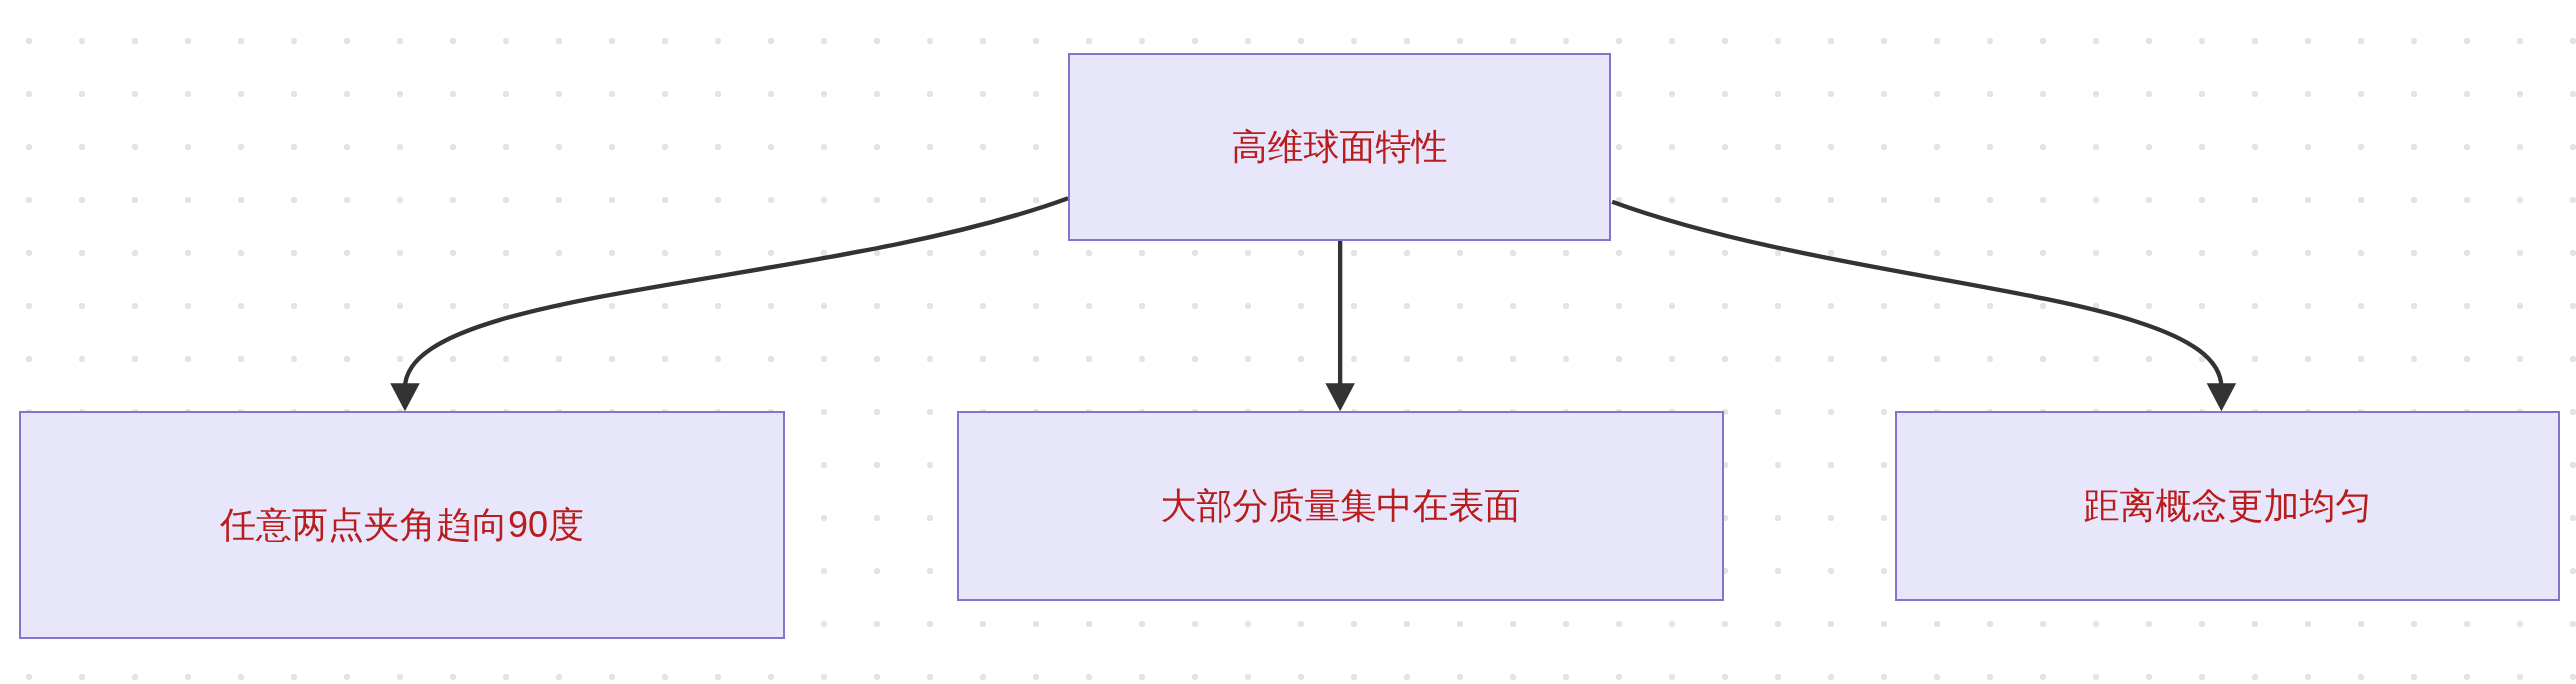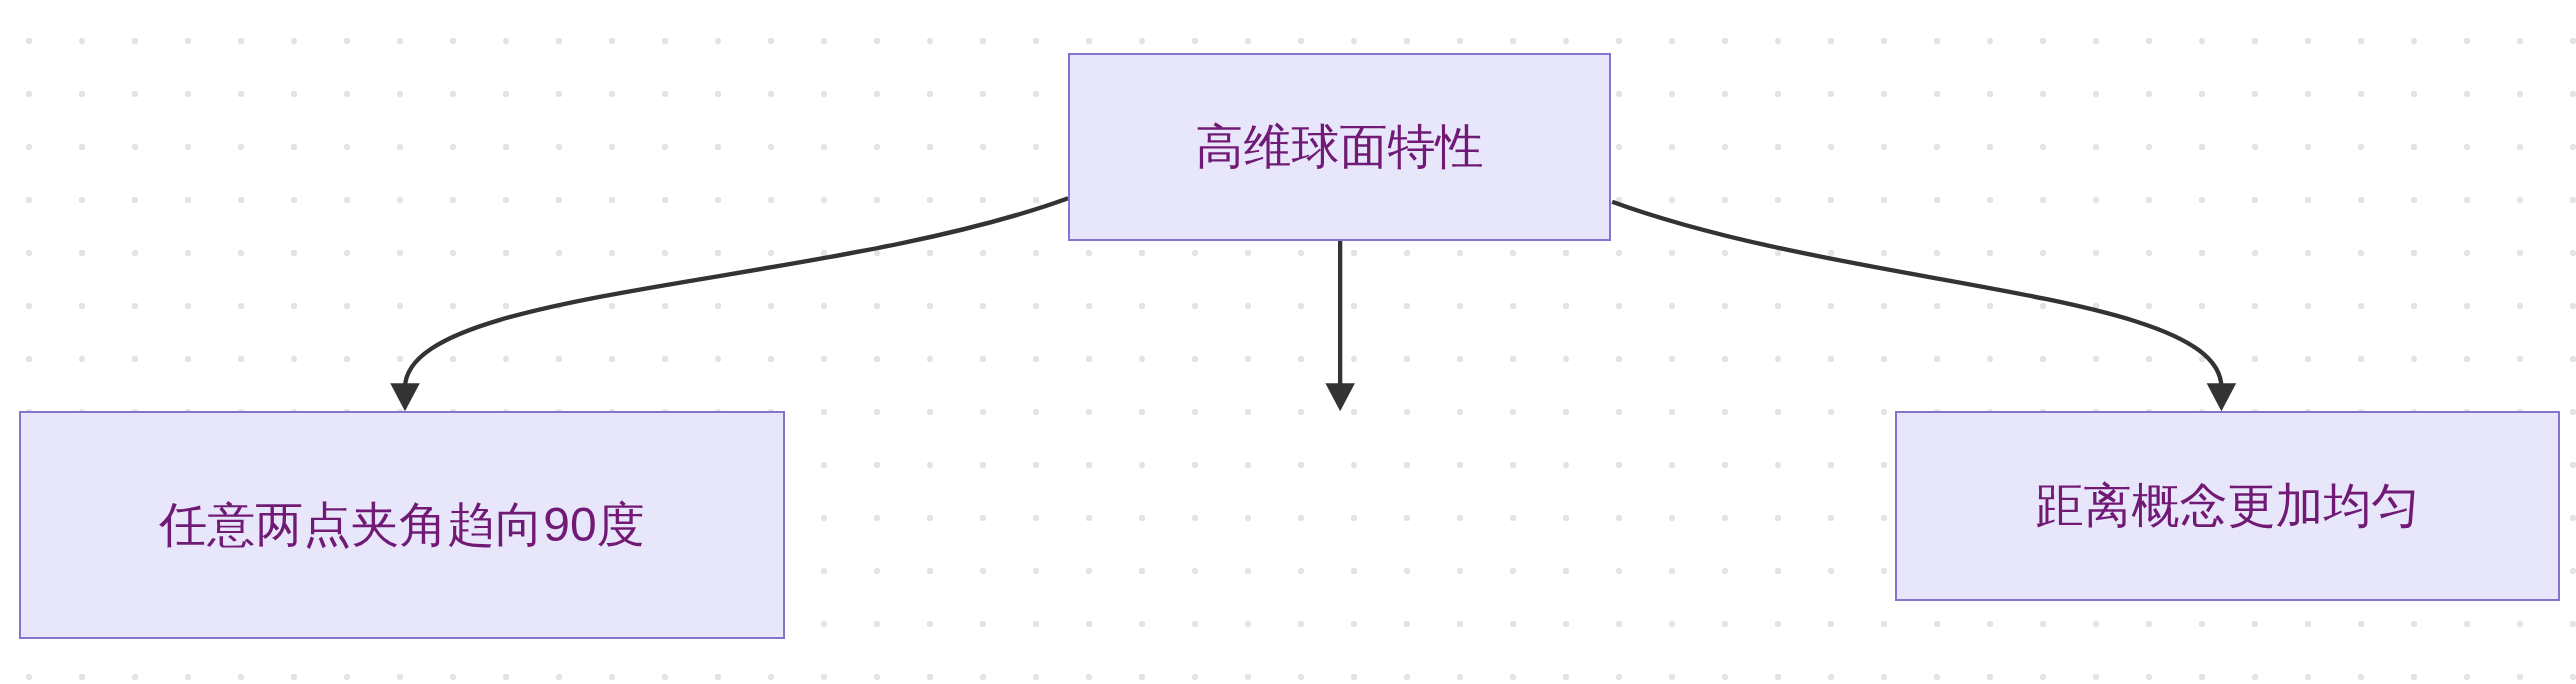--- a/index.html
+++ b/index.html
@@ -38,22 +38,22 @@
     position: absolute;
     box-sizing: border-box;
     background: #e8e6fb;
     border: 2.6px solid #8673ce;
     display: flex;
     align-items: center;
     justify-content: center;
     text-align: center;
   }
   .node-label {
-    color: #701a75;
-    font-size: 48px;
+    color: #b91c1c;
+    font-size: 36px;
     line-height: 1.2;
     white-space: nowrap;
   }
   .node-root  { left: 1068px; top: 53px;  width: 543px; height: 188px; }
   .node-c1    { left: 19px;   top: 411px; width: 766px; height: 228px; }
   .node-c2    { left: 957px; top: 411px; width: 767px; height: 190px; }
   .node-c3    { left: 1895px; top: 411px; width: 665px; height: 190px; }
 </style>
 </head>
 <body>
@@ -73,19 +73,22 @@
   </svg>
 
   <div class="node node-root">
     <span class="node-label">高维球面特性</span>
   </div>
 
   <div class="node node-c1">
     <span class="node-label">任意两点夹角趋向90度</span>
   </div>
 
+  <div class="node node-c2">
+    <span class="node-label">大部分质量集中在表面</span>
+  </div>
 
   <div class="node node-c3">
     <span class="node-label">距离概念更加均匀</span>
   </div>
 
 </div>
 
 
 </body></html>

